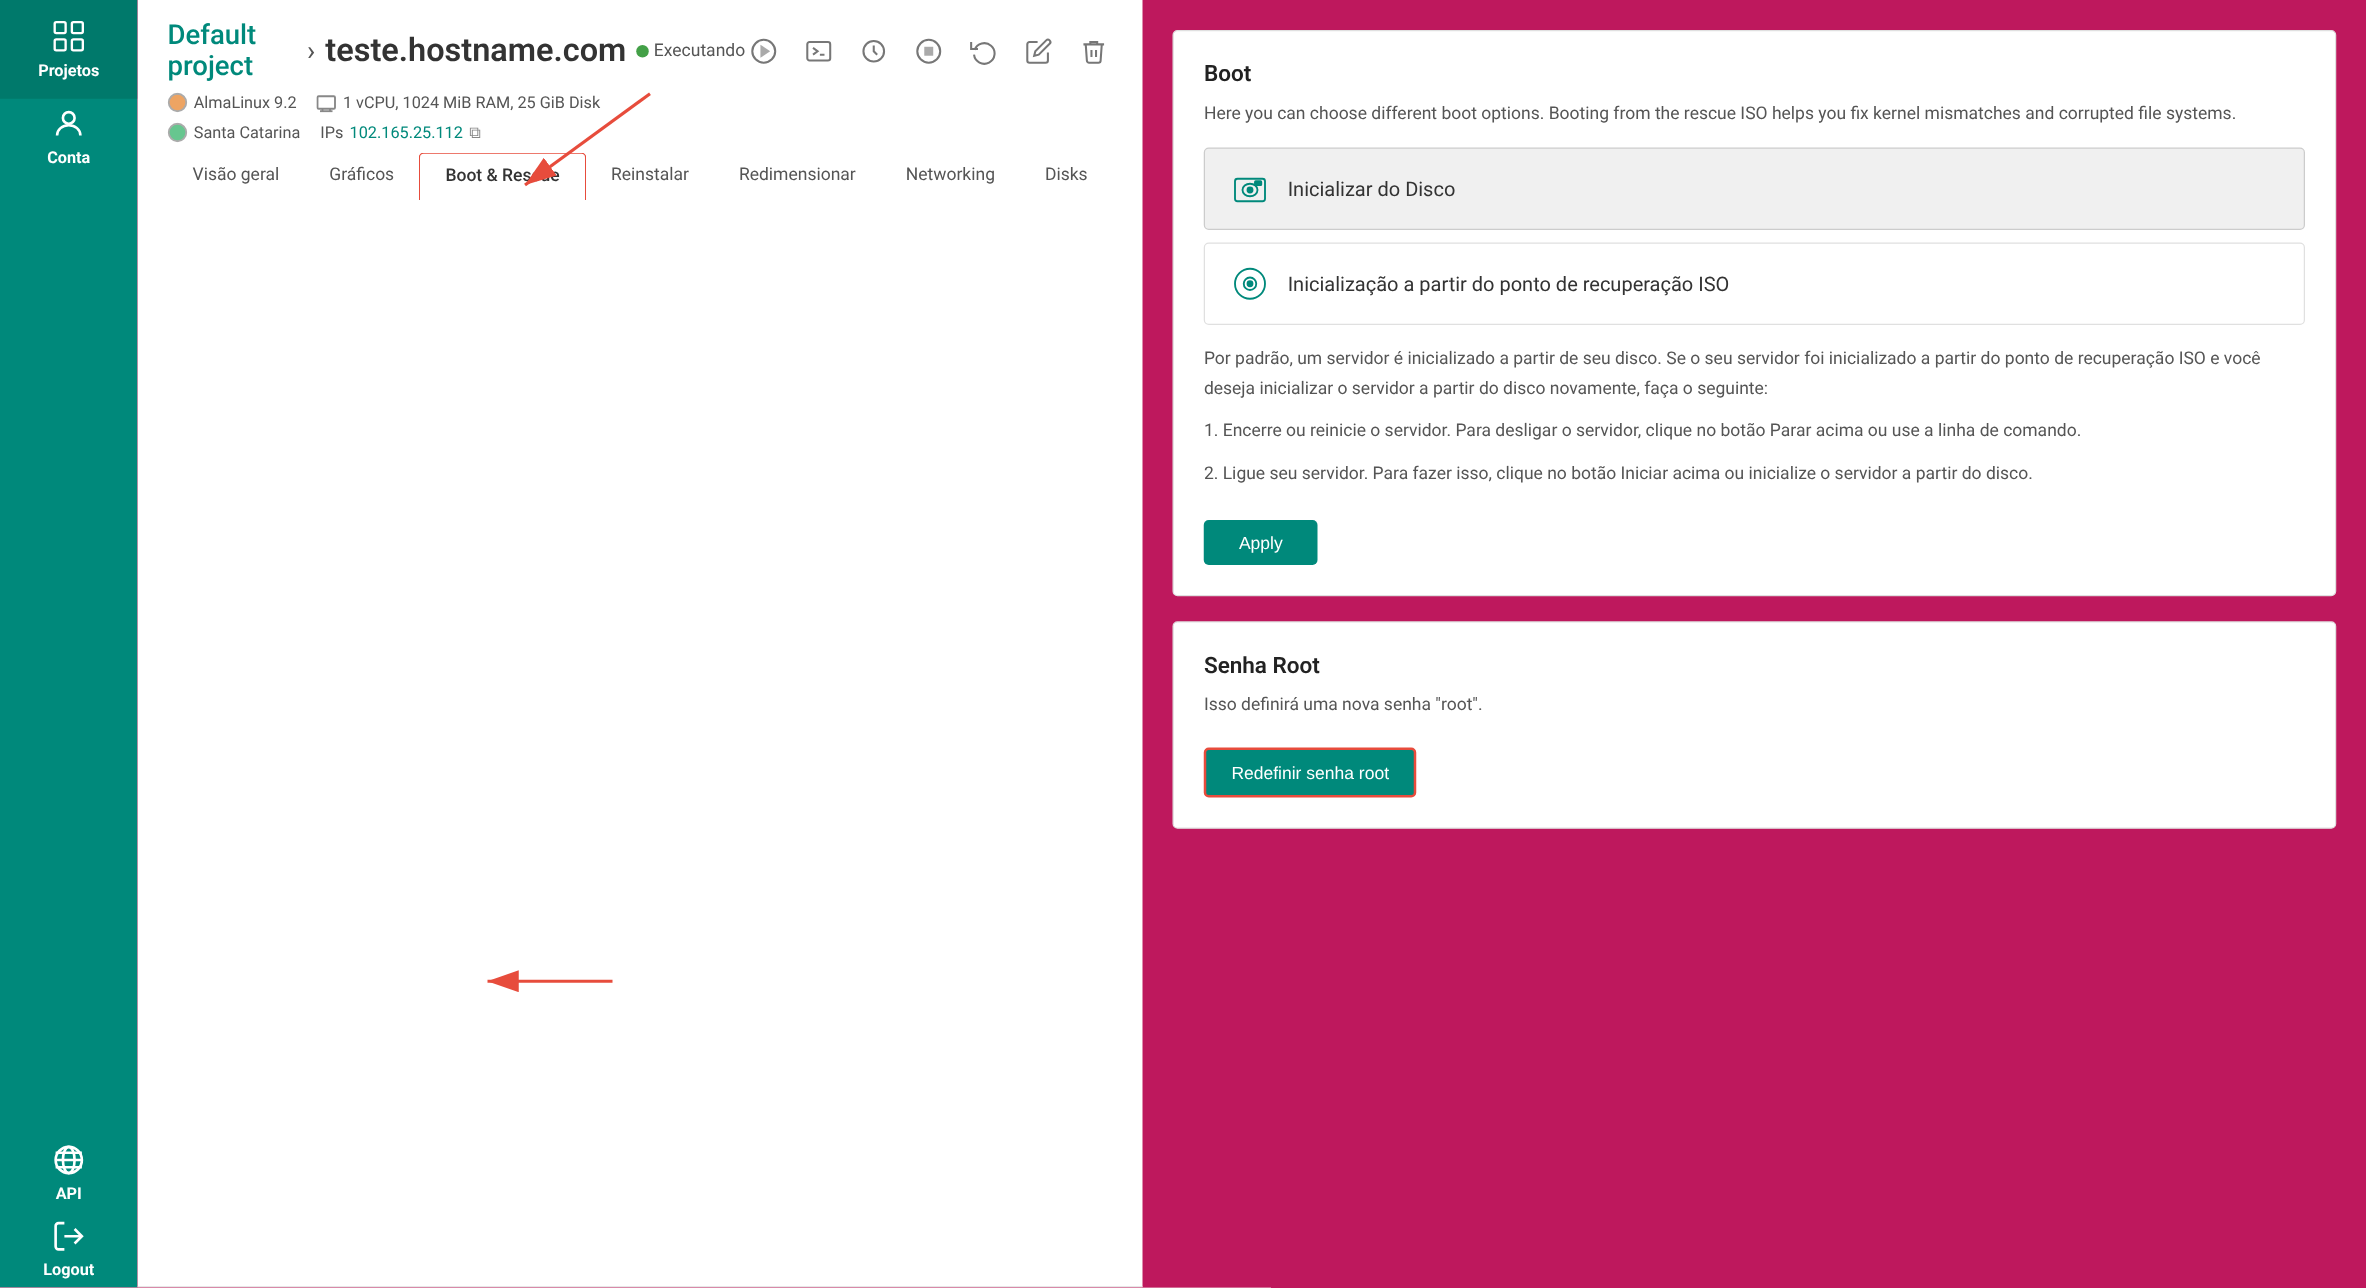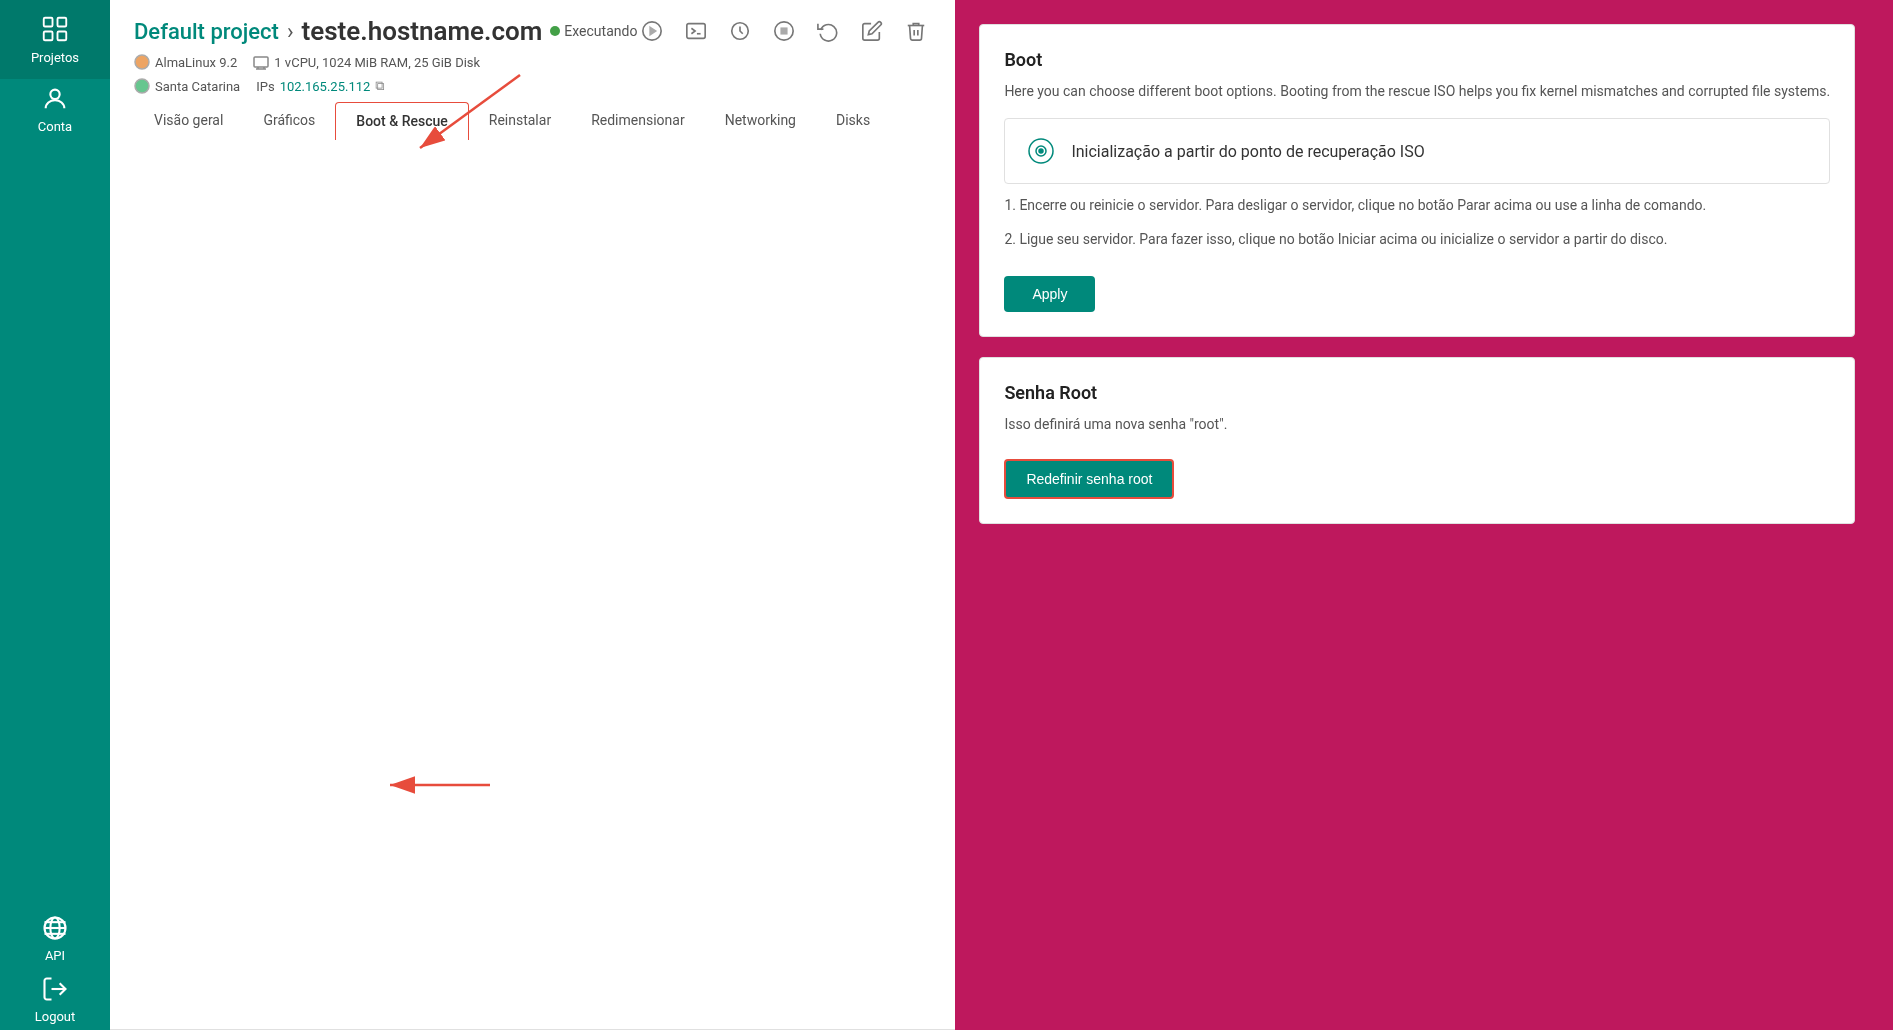--- a/index.html
+++ b/index.html
@@ -7,20 +7,21 @@
 
     
     .sidebar {
       width: 110px;
       background: #00897b;
       display: flex;
       flex-direction: column;
       align-items: center;
       padding: 0;
       flex-shrink: 0;
+      font-weight: bold;
     }
     .sidebar-item {
       width: 100%;
       display: flex;
       flex-direction: column;
       align-items: center;
       padding: 6px 10px;
       color: white;
       cursor: pointer;
       font-size: 13px;
@@ -395,31 +396,41 @@
       </nav>
     </header>
 
     <div class="content">
 
       <div class="card">
         <h2 class="card-title">Boot</h2>
         <p class="card-desc">Here you can choose different boot options. Booting from the rescue ISO helps you fix kernel mismatches and corrupted file systems.</p>
 
         
+        <div class="boot-option selected">
+          <svg viewBox="0 0 32 32" width="32" height="32" fill="none" stroke="#00897b" stroke-width="1.5">
+            <rect x="4" y="8" width="24" height="18" rx="2"></rect>
+            <ellipse cx="16" cy="17" rx="6" ry="5"></ellipse>
+            <circle cx="16" cy="17" r="2" fill="#00897b"></circle>
+            <rect x="20" y="10" width="5" height="3" rx="0.5" fill="#00897b"></rect>
+          </svg>
+          <span>Inicializar do Disco</span>
+        </div>
 
         
         <div class="boot-option">
           <svg viewBox="0 0 32 32" width="32" height="32" fill="none" stroke="#00897b" stroke-width="1.5">
             <circle cx="16" cy="16" r="12"></circle>
             <circle cx="16" cy="16" r="5"></circle>
             <circle cx="16" cy="16" r="2" fill="#00897b"></circle>
           </svg>
           <span>Inicialização a partir do ponto de recuperação ISO</span>
         </div>
 
+        <p class="info-text" style="margin-top:16px">Por padrão, um servidor é inicializado a partir de seu disco. Se o seu servidor foi inicializado a partir do ponto de recuperação ISO e você deseja inicializar o servidor a partir do disco novamente, faça o seguinte:</p>
         <p class="info-text">1. Encerre ou reinicie o servidor. Para desligar o servidor, clique no botão Parar acima ou use a linha de comando.</p>
         <p class="info-text">2. Ligue seu servidor. Para fazer isso, clique no botão Iniciar acima ou inicialize o servidor a partir do disco.</p>
 
         <button class="btn-apply">Apply</button>
       </div>
 
       <div class="card">
         <h2 class="card-title">Senha Root</h2>
         <p class="info-text">Isso definirá uma nova senha "root".</p>
         <button class="btn-reset">Redefinir senha root</button>

